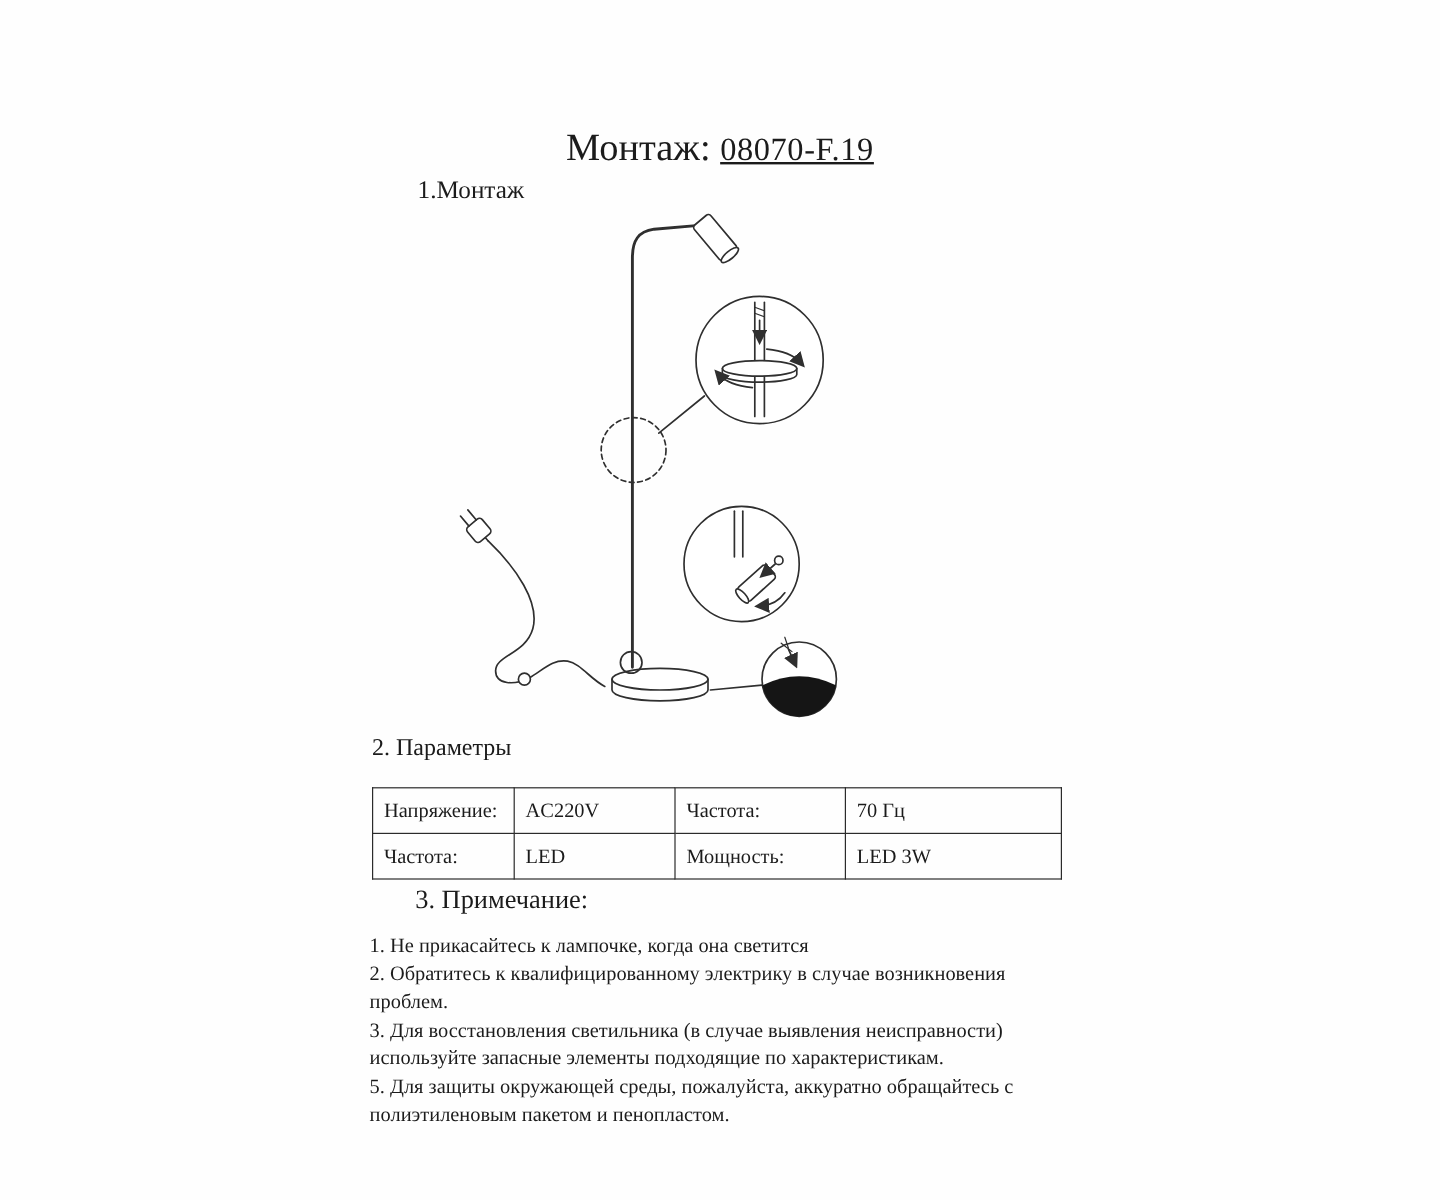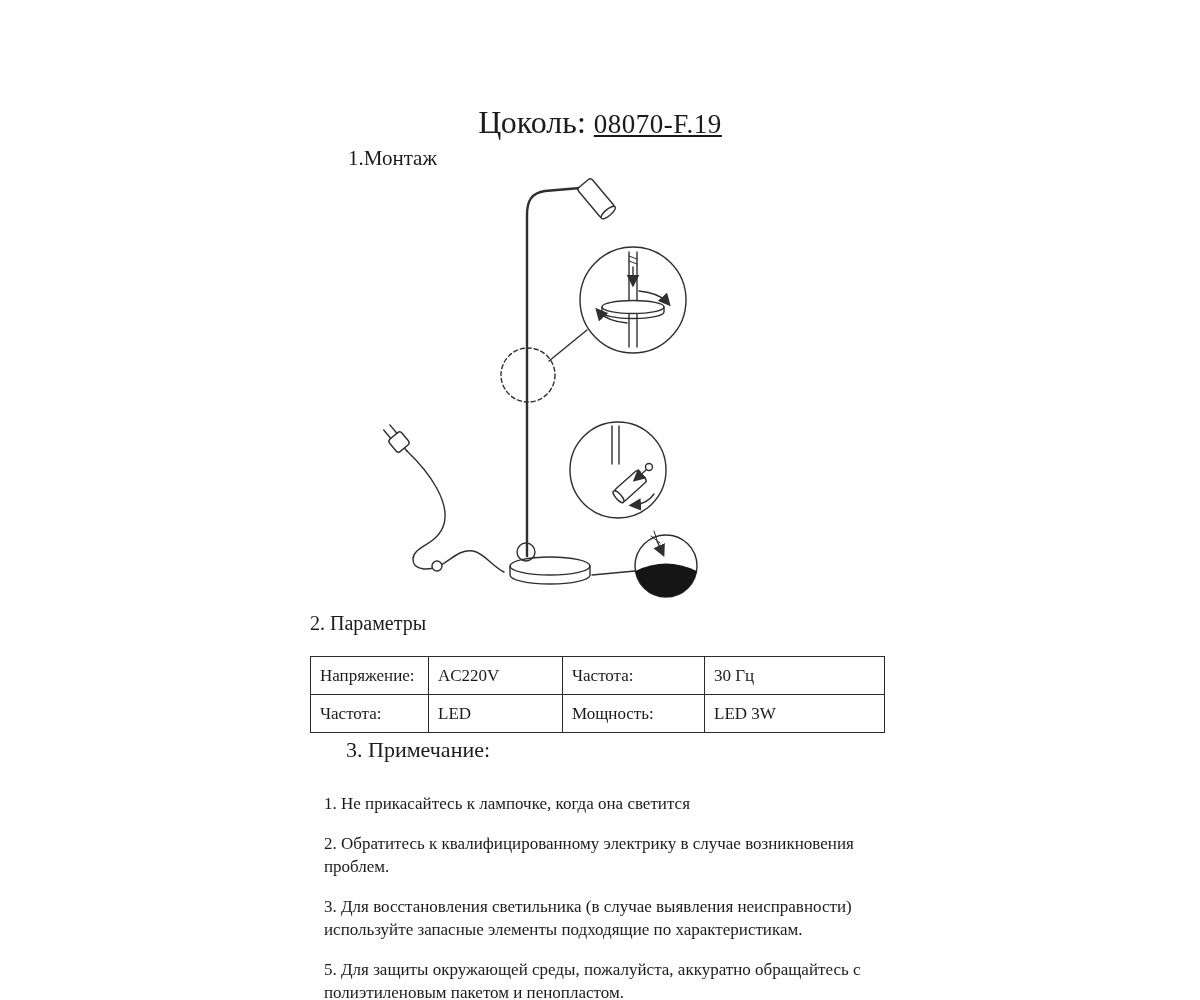--- a/index.html
+++ b/index.html
@@ -39,30 +39,30 @@
     padding: 0 4px 0 9px; font-size: 17px; vertical-align: middle;
     overflow: hidden; white-space: nowrap;
   }
   .c1 { width: 118px; } .c2 { width: 134px; } .c3 { width: 142px; } .c4 { width: 180px; }
 
   .h-notes { position: absolute; left: 310px; top: 737px; font-size: 22px; margin-left: 36px; }
   .notes {
     position: absolute; left: 308px; top: 776px; width: 582px;
     font-size: 17px; line-height: 23.5px;
   }
-  .notes p { margin: 16px; }
+  .notes p { margin: 0; }
 </style>
 </head>
 <body>
 
 <div class="page">
 
 
   <div class="model-line">
-    <span>Цоколь:</span>
+    <span>Монтаж:</span>
     <span class="model-value">08070-F.19</span>
   </div>
 
   <div class="h-montage">1.Монтаж</div>
 
   <div class="diagram">
     <svg viewBox="355 158 380 455" xmlns="http://www.w3.org/2000/svg" fill="none" stroke="#2f2f2f" stroke-width="1.4" stroke-linecap="round">
       <defs>
         <marker id="ah" markerWidth="9" markerHeight="9" refX="5" refY="4.5" orient="auto">
           <path d="M0,0 L9,4.5 L0,9 Z" fill="#2f2f2f" stroke="none"></path>
@@ -141,21 +141,21 @@
       <col class="c1">
         <col class="c2">
         <col class="c3">
         <col class="c4">
     </colgroup>
     <tbody>
       <tr>
         <td>Напряжение:</td>
         <td>AC220V</td>
         <td>Частота:</td>
-        <td>30 Гц</td>
+        <td>70 Гц</td>
       </tr>
       <tr>
         <td>Частота:</td>
         <td>LED</td>
         <td>Мощность:</td>
         <td>LED 3W</td>
       </tr>
     </tbody>
   </table>
 

